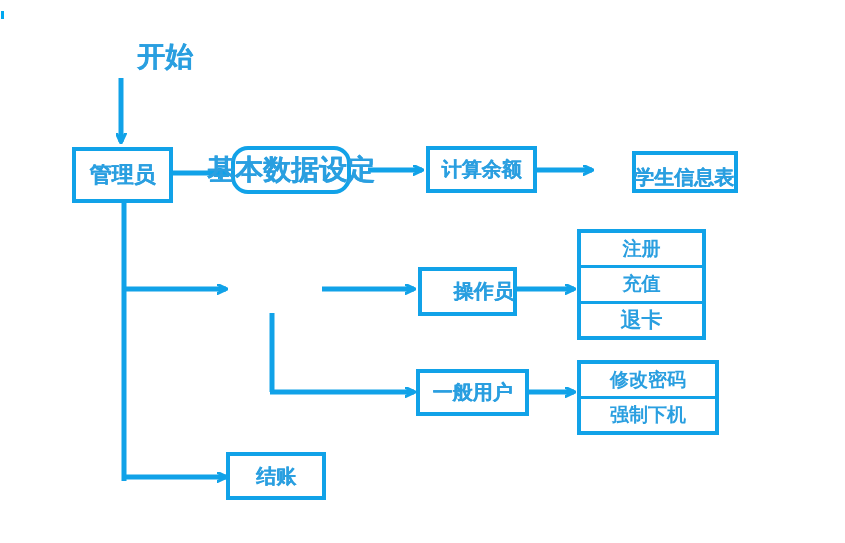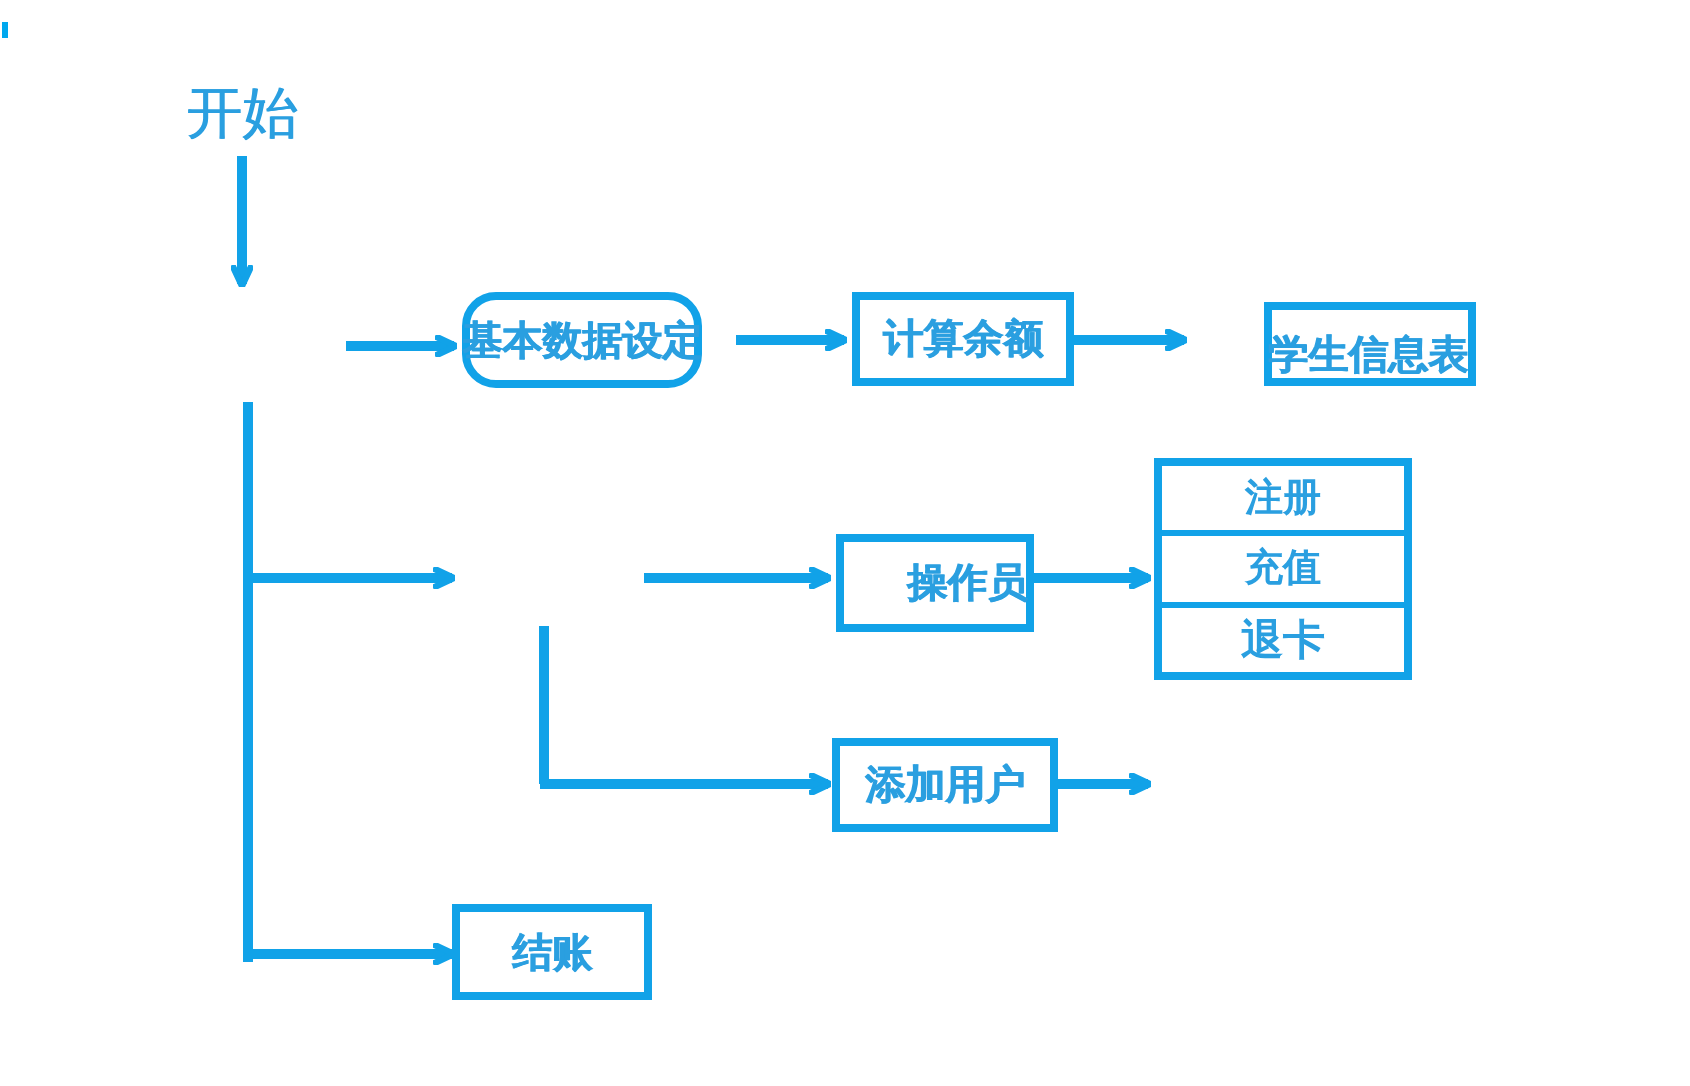--- a/index.html
+++ b/index.html
@@ -36,23 +36,24 @@
     white-space: nowrap;
   }
   .node-label {
     color: #2a9fe0;
     font-weight: bold;
     text-shadow: 0.5px 0 0 #2a9fe0;
   }
   .free-label {
     position: absolute;
     color: #2a9fe0;
-    font-weight: normal;
+    font-weight: bold;
     white-space: nowrap;
     text-shadow: 0.5px 0 0 #2a9fe0;
+    margin-left: 44px;
   }
   .stack {
     position: absolute;
     box-sizing: border-box;
     border: 4px solid #11a2e8;
     background: #ffffff;
     display: flex;
     flex-direction: column;
   }
   .stack-row {
@@ -110,46 +111,53 @@
 
       <line x1="272" y1="313" x2="272" y2="392"></line>
       <line x1="270" y1="392" x2="414" y2="392" marker-end="url(#arrow)"></line>
 
       <line x1="529" y1="392" x2="574" y2="392" marker-end="url(#arrow)"></line>
     </g>
   </svg>
 
   <div class="free-label" style="left:93px; top:38px; font-size:28px;">开始</div>
 
+  <div class="node" style="left:72px; top:147px; width:101px; height:56px; font-size:22px;">
+    <span class="node-label">管理员</span>
+  </div>
 
-  <div class="node" style="left:231px; top:146px; width:120px; height:48px; font-size:20px;border-radius:17px;">
+  <div class="node" style="left:231px; top:146px; width:120px; height:48px; font-size:28px;border-radius:17px;">
     <span class="node-label">基本数据设定</span>
   </div>
 
   <div class="node" style="left:426px; top:146px; width:111px; height:47px; font-size:20px;">
     <span class="node-label">计算余额</span>
   </div>
 
   <div class="node" style="left:632px; top:151px; width:106px; height:42px; font-size:20px; overflow:visible;">
     <span class="node-label" style="position:relative; top:5px; left:-1px;">学生信息表</span>
   </div>
 
 
   <div class="node" style="left:418px; top:267px; width:99px; height:49px; font-size:20px;padding-left:32px;">
     <span class="node-label">操作员</span>
   </div>
 
   <div class="node" style="left:416px; top:369px; width:113px; height:47px; font-size:20px;">
-    <span class="node-label">添加用户</span>
+    <span class="node-label">一般用户</span>
   </div>
 
   <div class="node" style="left:226px; top:452px; width:100px; height:48px; font-size:20px;">
     <span class="node-label">结账</span>
   </div>
 
   <div class="stack" style="left:577px; top:229px; width:129px; height:111px;">
     <div class="stack-row" style="font-size:19px;">注册</div>
     <div class="stack-row" style="font-size:19px;">充值</div>
     <div class="stack-row" style="font-size:21px;">退卡</div>
   </div>
 
+  <div class="stack" style="left:577px; top:360px; width:142px; height:75px;">
+    <div class="stack-row" style="font-size:19px;">修改密码</div>
+    <div class="stack-row" style="font-size:19px;">强制下机</div>
+  </div>
 
 </div>
 
 </body></html>

